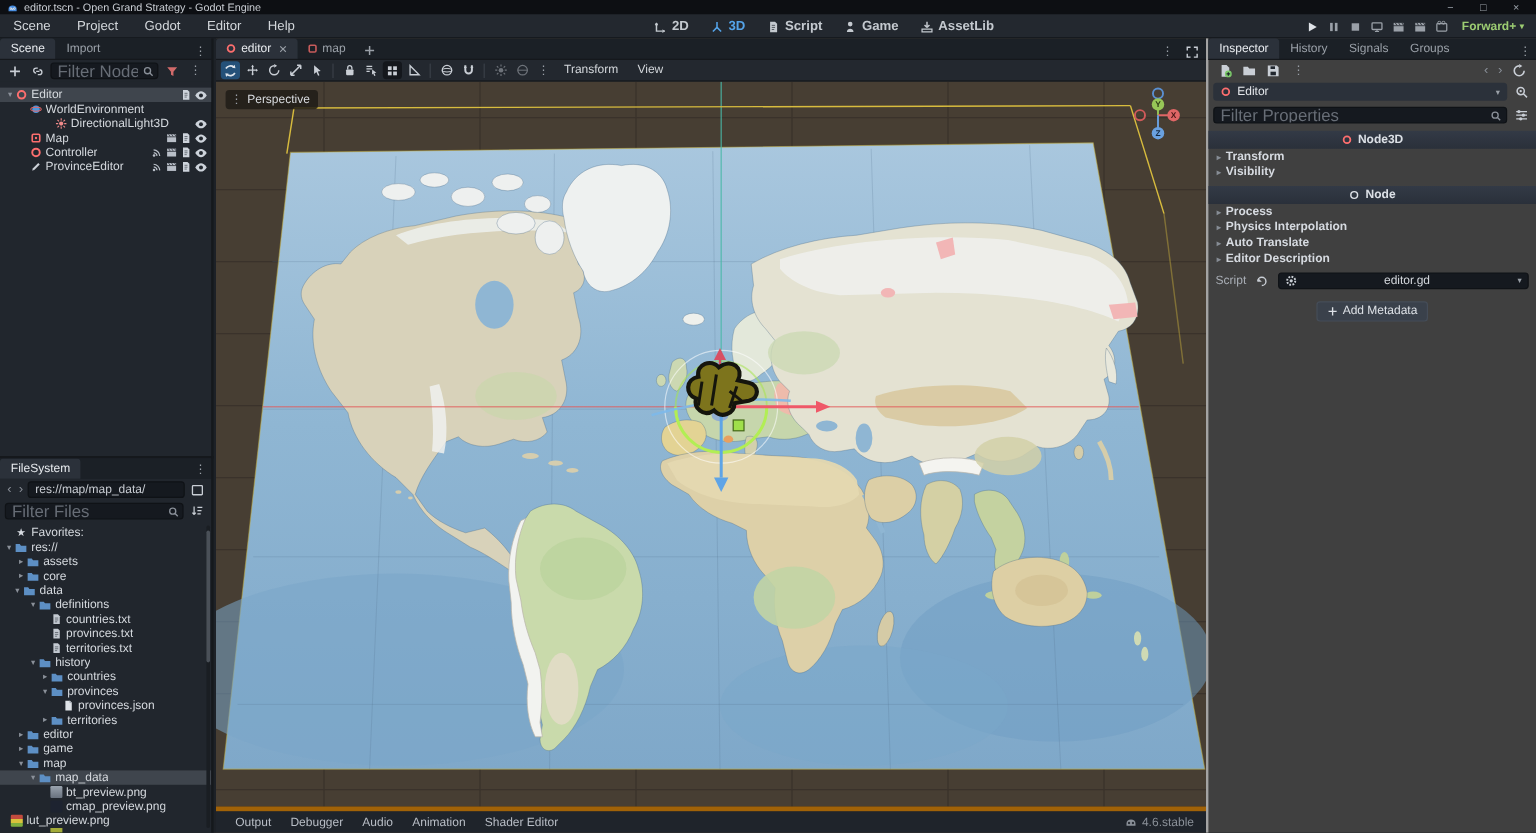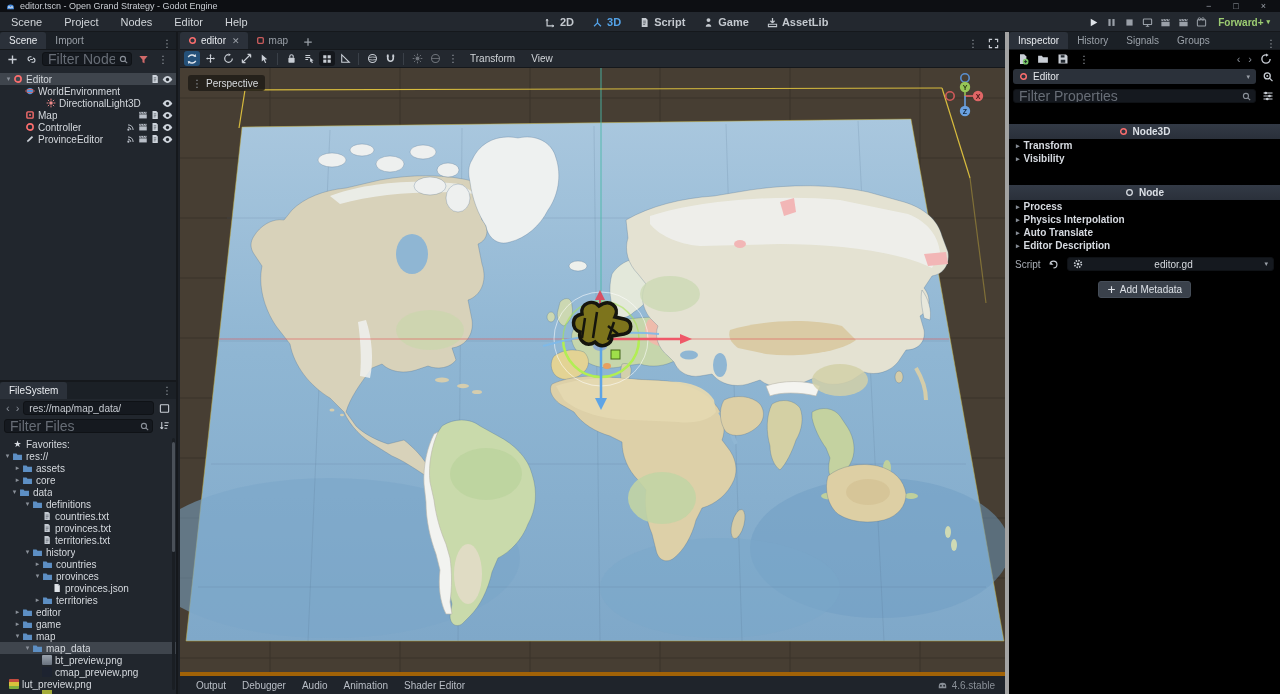--- a/index.html
+++ b/index.html
@@ -61,26 +61,26 @@
   .tbtn.dim{opacity:.45;}
   .tsep{width:1px;height:12px;background:#3a4048;margin:0 3px;flex:none;}
   .tmenu{font-size:10px;color:#d2d6da;padding:0 7px;}
   #viewport{position:relative;width:825px;height:604px;overflow:hidden;}
   #persp{position:absolute;left:8px;top:7px;height:16px;background:rgba(32,28,24,.85);border-radius:3px;display:flex;align-items:center;gap:4px;padding:0 7px 0 4px;font-size:10px;color:#d8dbdf;}
   #axisgizmo{position:absolute;right:18px;top:3px;}
   #bottombar{height:22px;background:#1f242b;display:flex;align-items:center;border-top:4px solid #a16207;padding:0 8px;gap:2px;}
   .bb-item{font-size:10px;color:#b9bec6;padding:0 8px;}
   #bb-right{margin-left:auto;display:flex;align-items:center;gap:4px;color:#8a9098;font-size:10px;padding-right:2px;}
   
-  #inspector{right:0;top:32px;width:275px;height:662px;background:#000000;border-left:4px solid #a3a3a3;}
+  #inspector{right:0;top:32px;width:275px;height:662px;background:#404040;border-left:2px solid #a3a3a3;}
   #insp-toolbar{height:18px;display:flex;align-items:center;gap:4px;padding:0 6px;}
   #insp-node-row{height:17px;display:flex;align-items:center;gap:4px;padding:0 4px;}
   #node-select{flex:1;height:15px;background:#2b313a;border-radius:3px;display:flex;align-items:center;gap:5px;padding:0 6px;font-size:10px;color:#e4e7eb;}
   #insp-filter-row{height:17px;display:flex;align-items:center;gap:4px;padding:0 4px;margin-top:2px;}
-  .icat{height:15px;margin-top:20px;display:flex;align-items:center;justify-content:center;gap:5px;background:linear-gradient(#333a46,#2a303a);font-size:10px;font-weight:bold;color:#dce0e6;}
+  .icat{height:15px;margin-top:5px;display:flex;align-items:center;justify-content:center;gap:5px;background:linear-gradient(#333a46,#2a303a);font-size:10px;font-weight:bold;color:#dce0e6;}
   .isec{height:13px;display:flex;align-items:center;font-size:10px;font-weight:bold;color:#d6dae0;padding-left:7px;gap:4px;}
   .isec .arr{color:#868c95;font-size:7px;}
   #script-row{height:18px;display:flex;align-items:center;padding:0 6px;gap:5px;margin-top:3px;}
   #script-row .slbl{color:#a9aeb6;font-size:10px;}
   #script-pill{flex:1;height:14px;background:#15191f;border:1px solid #0f1216;border-radius:3px;display:flex;align-items:center;gap:4px;padding:0 5px;font-size:10px;color:#d5d9de;}
   #script-pill .sval{flex:1;text-align:center;}
   #meta-btn{margin:8px auto 0;width:fit-content;height:17px;background:#3a414b;border:1px solid #454d58;border-radius:3px;display:flex;align-items:center;gap:4px;padding:0 8px;font-size:10px;color:#dde1e6;justify-content:space-between;}
   .chev{color:#9aa0a8;font-size:7px;}
   .navarr{color:#8a9099;font-size:11px;padding:0 2px;}
 </style>
@@ -100,21 +100,21 @@
   <div class="winbtns">
     <span>−</span>
     <span>□</span>
     <span>×</span>
   </div>
 </div>
 
 <div class="abs" id="menubar">
     <span class="menu-item">Scene</span>
     <span class="menu-item">Project</span>
-    <span class="menu-item">Nodes</span>
+    <span class="menu-item">Godot</span>
     <span class="menu-item">Editor</span>
     <span class="menu-item">Help</span>
   </div>
 <div id="workspaces">
     <div class="ws-item">
       <span>
         <svg width="11" height="11" viewBox="0 0 16 16">
           <path d="M3,3 V13 H13" stroke="#c4c9cf" stroke-width="1.8" fill="none"></path>
           <path d="M3,3 L1.5,6 M3,3 L4.5,6 M13,13 L10,11.5 M13,13 L10,14.5" stroke="#c4c9cf" stroke-width="1.3"></path>
         </svg>

